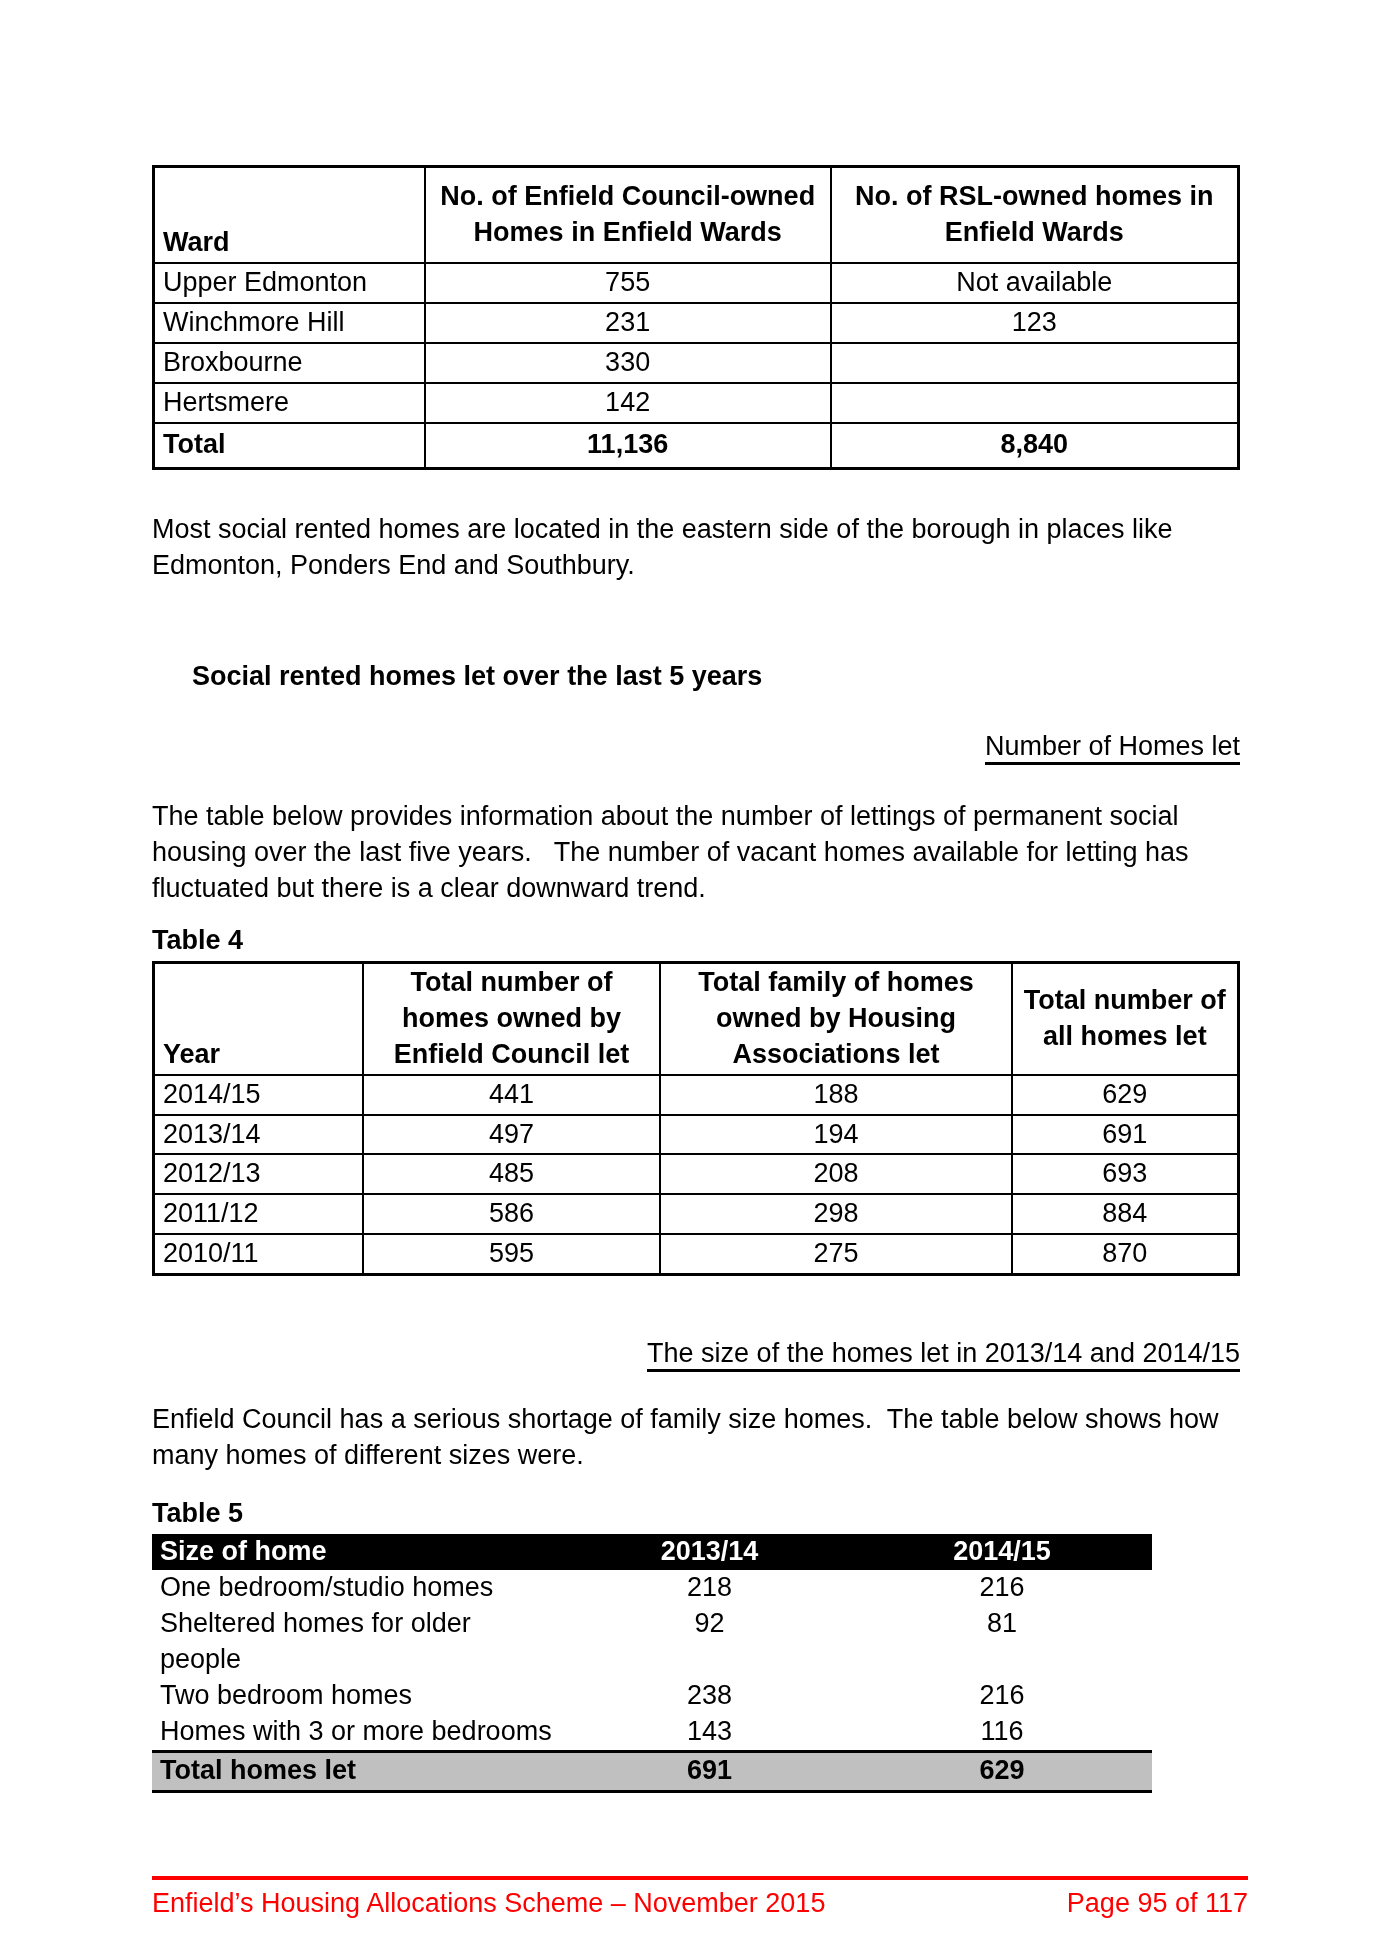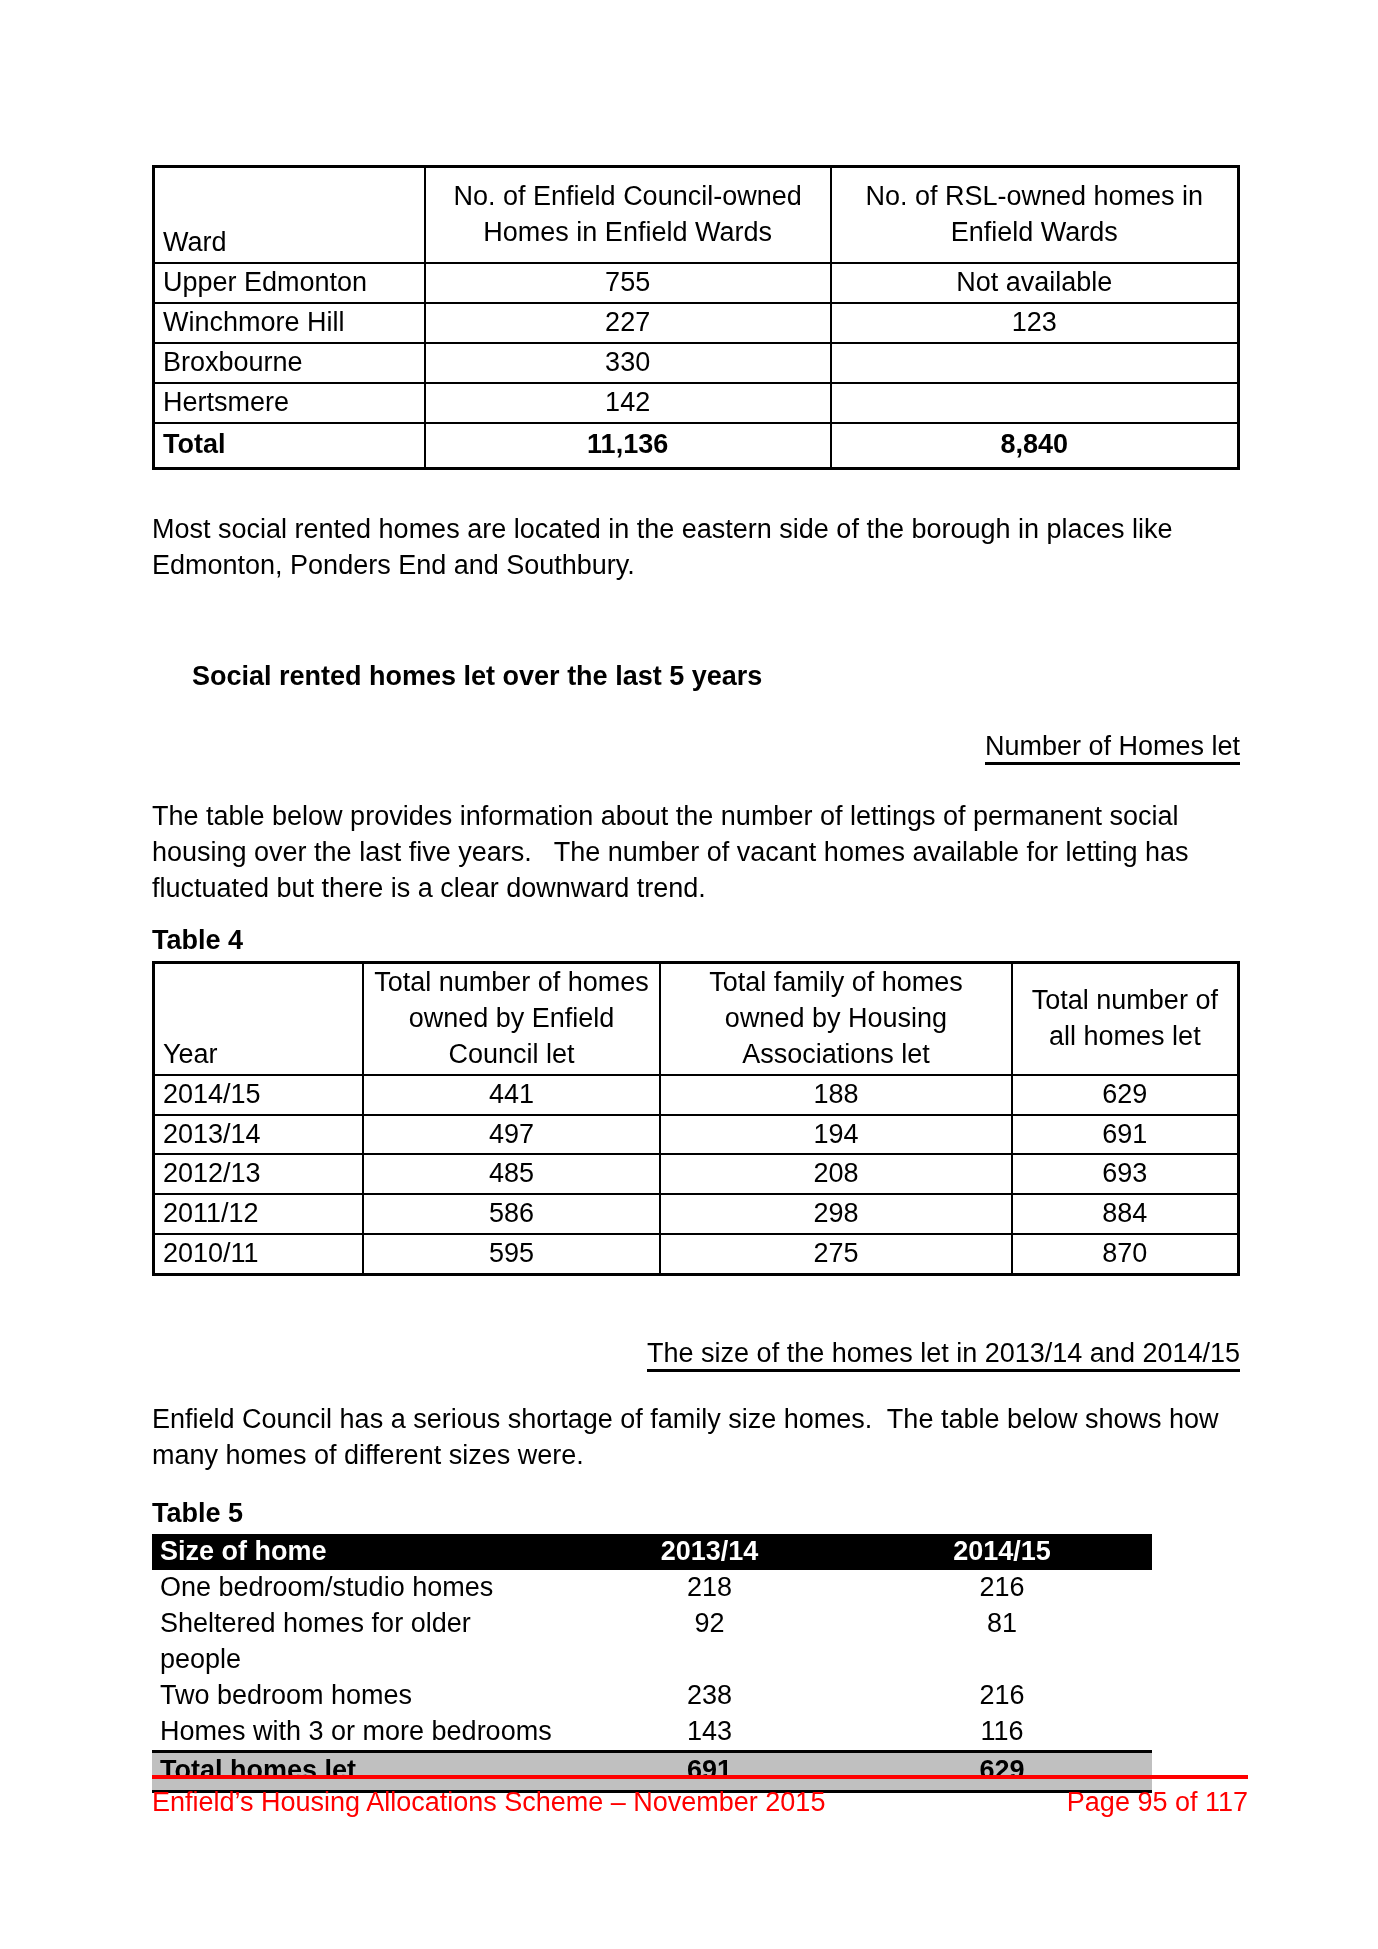--- a/index.html
+++ b/index.html
@@ -29,21 +29,21 @@
     width: 100%;
     table-layout: fixed;
     border: 3px solid #000;
   }
   table.doc-table th, table.doc-table td {
     border: 2px solid #000;
     padding: 1px 8px;
     font-size: 27px;
     overflow: hidden;
   }
-  table.doc-table th { font-weight: normal; text-align: center; vertical-align: middle; }
+  table.doc-table th { font-weight: bold; text-align: center; vertical-align: middle; }
   table.doc-table th.corner { text-align: left; vertical-align: bottom; }
   table.doc-table td { text-align: center; height: 33px; }
   table.doc-table td.lbl { text-align: left; }
   .t1 th { height: 92px; }
   .t1 td { height: 33px; }
   .t1 tr.total td { height: 41px; font-weight: bold; }
   .t4 th { height: 92px; }
   .t4 td { height: 30px; }
 
   
@@ -79,21 +79,21 @@
   .para2 { margin-top: 34px; }
   .table-label { font-weight: bold; margin-top: 16px; margin-bottom: 2px; }
   .sub-underline2 { margin-top: 60px; }
   .para3 { margin-top: 30px; }
   .table5-label { font-weight: bold; margin-top: 22px; margin-bottom: 2px; }
 
   .footer {
     position: absolute;
     left: 152px;
     width: 1096px;
-    top: 1775px;
+    top: 1876px;
   }
   .footer-rule { height: 4px; background: #ff0000; }
   .footer-row {
     display: flex;
     justify-content: space-between;
     color: #ff0000;
     margin-top: 6px;
   }
 </style>
 </head>
@@ -116,21 +116,21 @@
         </tr>
       </thead>
       <tbody>
         <tr>
           <td class="lbl">Upper Edmonton</td>
           <td>755</td>
           <td>Not available</td>
         </tr>
         <tr>
           <td class="lbl">Winchmore Hill</td>
-          <td>227</td>
+          <td>231</td>
           <td>123</td>
         </tr>
         <tr>
           <td class="lbl">Broxbourne</td>
           <td>330</td>
           <td></td>
         </tr>
         <tr>
           <td class="lbl">Hertsmere</td>
           <td>142</td>

